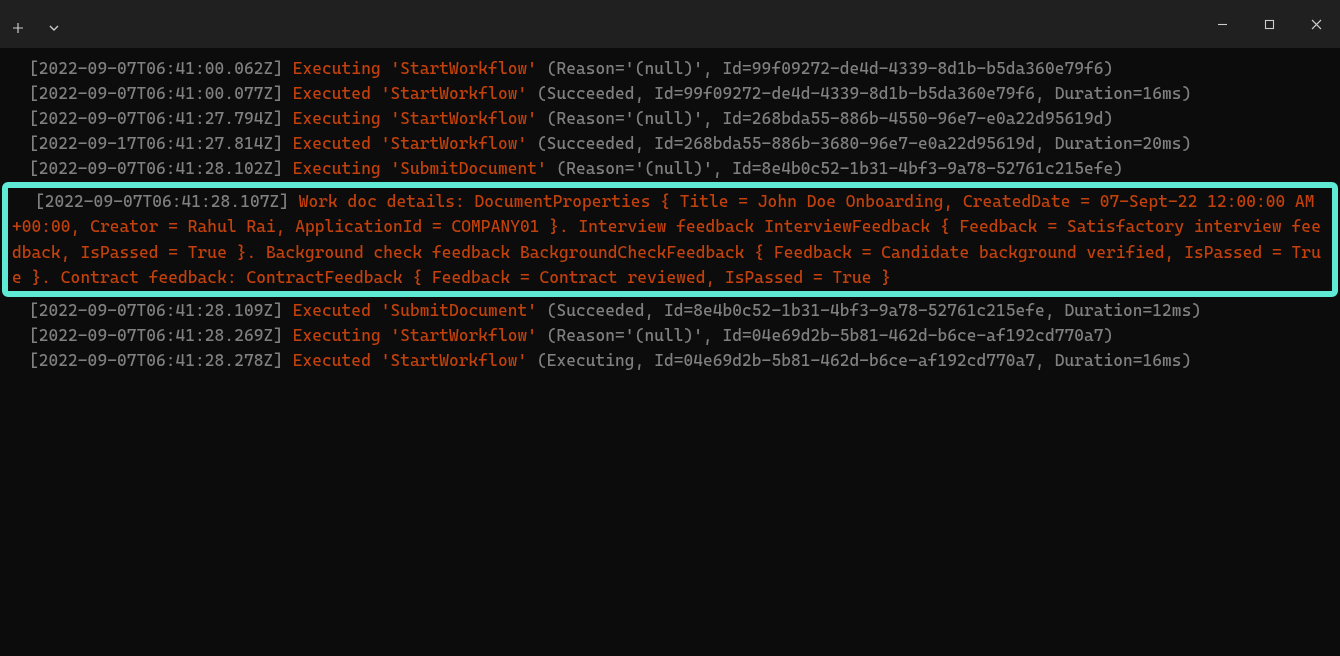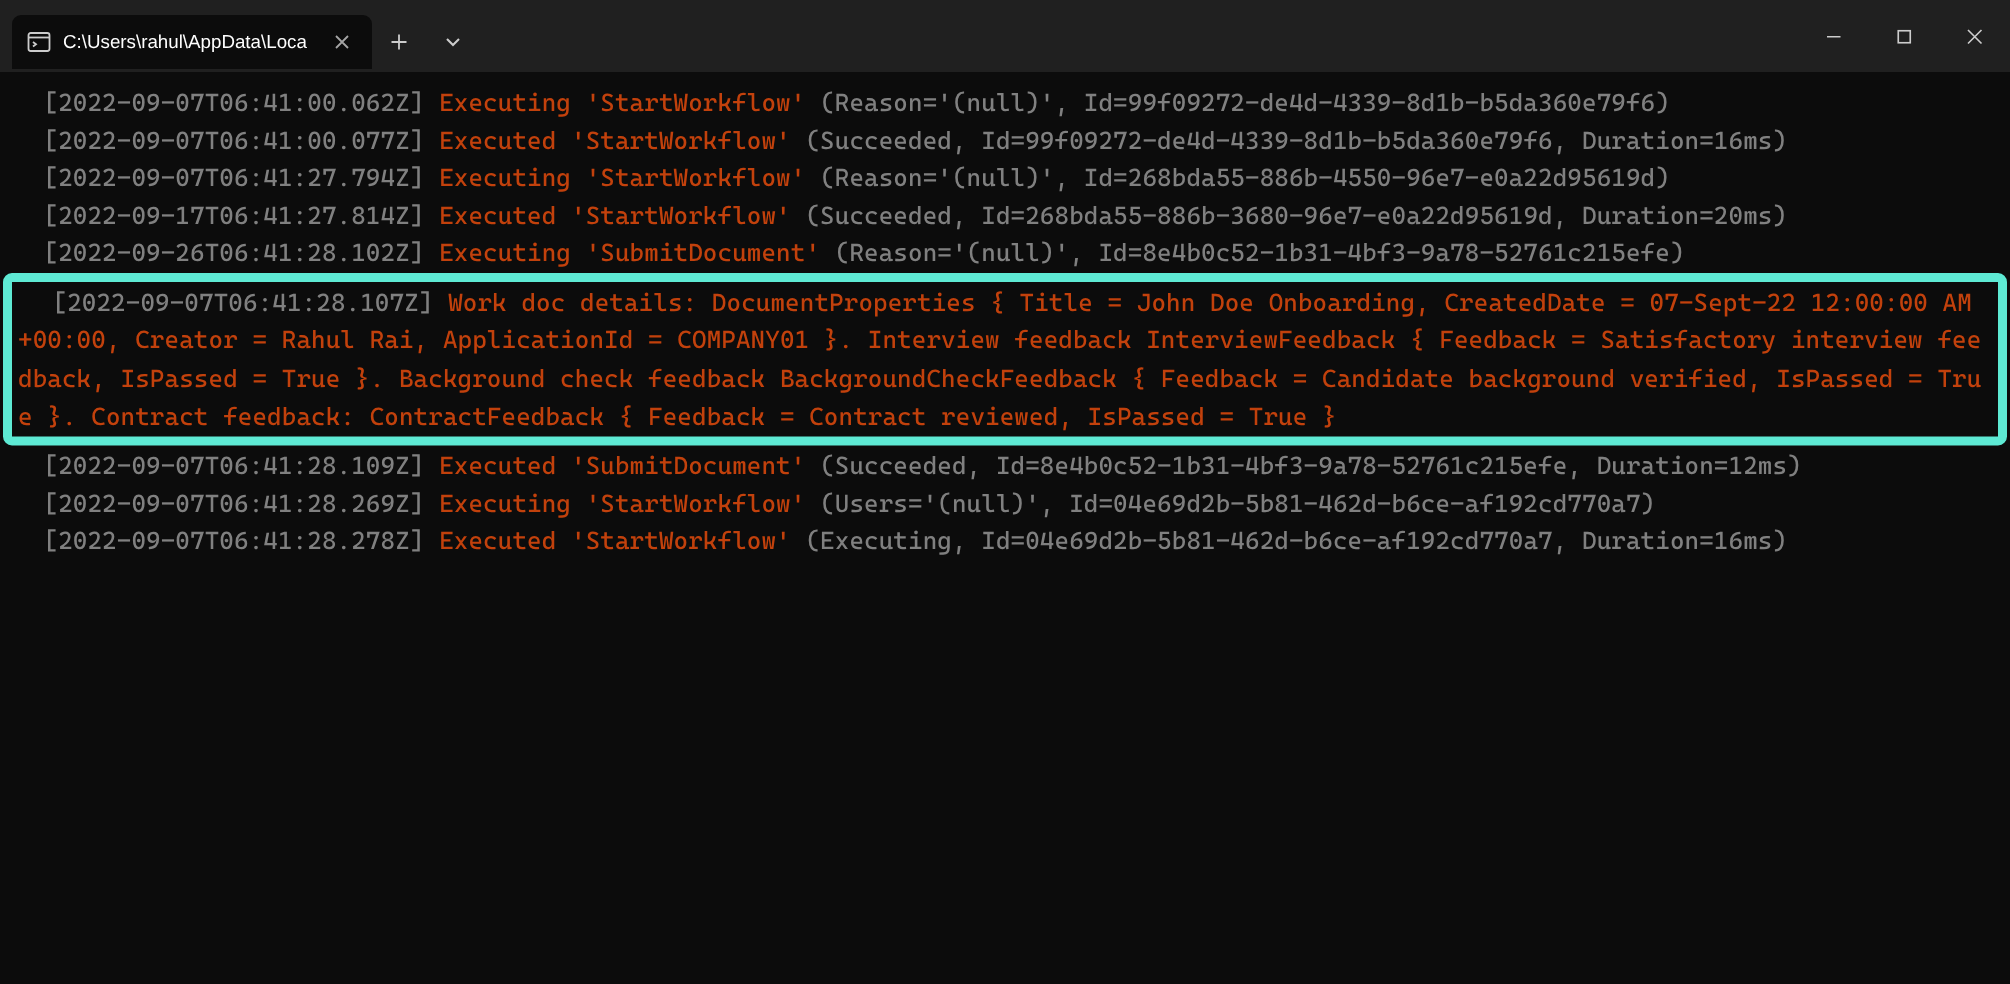--- a/index.html
+++ b/index.html
@@ -107,35 +107,20 @@
     height: 20px;
     background: #cccccc;
     vertical-align: text-bottom;
     opacity: 0;
   }
 </style>
 </head>
 <body>
 
 <div class="titlebar">
-  <div class="tab">
-    <span class="tab-icon">
-      <svg width="16" height="16" viewBox="0 0 16 16" fill="none">
-        <rect x="1" y="2" width="14" height="12" rx="1.5" stroke="#cccccc" stroke-width="1.2"></rect>
-        <line x1="1" y1="5" x2="15" y2="5" stroke="#cccccc" stroke-width="1.2"></line>
-        <path d="M4 8 L6 9.5 L4 11" stroke="#cccccc" stroke-width="1.2" fill="none"></path>
-      </svg>
-    </span>
-    <span class="tab-title">C:\Users\rahul\AppData\Loca</span>
-    <span class="tab-close">
-      <svg width="10" height="10" viewBox="0 0 10 10">
-          <path d="M1 1 L9 9 M9 1 L1 9" stroke="#cccccc" stroke-width="1.2"></path>
-        </svg>
-    </span>
-  </div>
   <div class="new-tab">
     <svg width="12" height="12" viewBox="0 0 12 12">
         <path d="M6 1 V11 M1 6 H11" stroke="#cccccc" stroke-width="1.2"></path>
       </svg>
   </div>
   <div class="dropdown">
     <svg width="10" height="10" viewBox="0 0 10 10">
         <path d="M1 3 L5 7 L9 3" stroke="#cccccc" stroke-width="1.4" fill="none"></path>
       </svg>
   </div>
@@ -156,17 +141,17 @@
           <path d="M1 1 L10 10 M10 1 L1 10" stroke="#cccccc" stroke-width="1.1"></path>
         </svg>
     </div>
   </div>
 </div>
 
 <div class="terminal"><span class="ts">[2022-09-07T06:41:00.062Z]</span> <span class="cyan">Executing 'StartWorkflow'</span><span class="gray"> (Reason='(null)', Id=99f09272-de4d-4339-8d1b-b5da360e79f6)</span>
 <span class="ts">[2022-09-07T06:41:00.077Z]</span> <span class="cyan">Executed 'StartWorkflow'</span><span class="gray"> (Succeeded, Id=99f09272-de4d-4339-8d1b-b5da360e79f6, Duration=16ms)</span>
 <span class="ts">[2022-09-07T06:41:27.794Z]</span> <span class="cyan">Executing 'StartWorkflow'</span><span class="gray"> (Reason='(null)', Id=268bda55-886b-4550-96e7-e0a22d95619d)</span>
 <span class="ts">[2022-09-17T06:41:27.814Z]</span> <span class="cyan">Executed 'StartWorkflow'</span><span class="gray"> (Succeeded, Id=268bda55-886b-3680-96e7-e0a22d95619d, Duration=20ms)</span>
-<span class="ts">[2022-09-26T06:41:28.102Z]</span> <span class="cyan">Executing 'SubmitDocument'</span><span class="gray"> (Reason='(null)', Id=8e4b0c52-1b31-4bf3-9a78-52761c215efe)</span>
+<span class="ts">[2022-09-07T06:41:28.102Z]</span> <span class="cyan">Executing 'SubmitDocument'</span><span class="gray"> (Reason='(null)', Id=8e4b0c52-1b31-4bf3-9a78-52761c215efe)</span>
 <span class="highlight-box"><span class="ts">[2022-09-07T06:41:28.107Z]</span> <span class="cyan">Work doc details: DocumentProperties { Title = John Doe Onboarding, CreatedDate = 07-Sept-22 12:00:00 AM +00:00, Creator = Rahul Rai, ApplicationId = COMPANY01 }. Interview feedback InterviewFeedback { Feedback = Satisfactory interview feedback, IsPassed = True }. Background check feedback BackgroundCheckFeedback { Feedback = Candidate background verified, IsPassed = True }. Contract feedback: ContractFeedback { Feedback = Contract reviewed, IsPassed = True }</span></span><span class="ts">[2022-09-07T06:41:28.109Z]</span> <span class="cyan">Executed 'SubmitDocument'</span><span class="gray"> (Succeeded, Id=8e4b0c52-1b31-4bf3-9a78-52761c215efe, Duration=12ms)</span>
-<span class="ts">[2022-09-07T06:41:28.269Z]</span> <span class="cyan">Executing 'StartWorkflow'</span><span class="gray"> (Users='(null)', Id=04e69d2b-5b81-462d-b6ce-af192cd770a7)</span>
+<span class="ts">[2022-09-07T06:41:28.269Z]</span> <span class="cyan">Executing 'StartWorkflow'</span><span class="gray"> (Reason='(null)', Id=04e69d2b-5b81-462d-b6ce-af192cd770a7)</span>
 <span class="ts">[2022-09-07T06:41:28.278Z]</span> <span class="cyan">Executed 'StartWorkflow'</span><span class="gray"> (Executing, Id=04e69d2b-5b81-462d-b6ce-af192cd770a7, Duration=16ms)</span>
 <span class="cursor"></span></div>
 
 </body></html>

